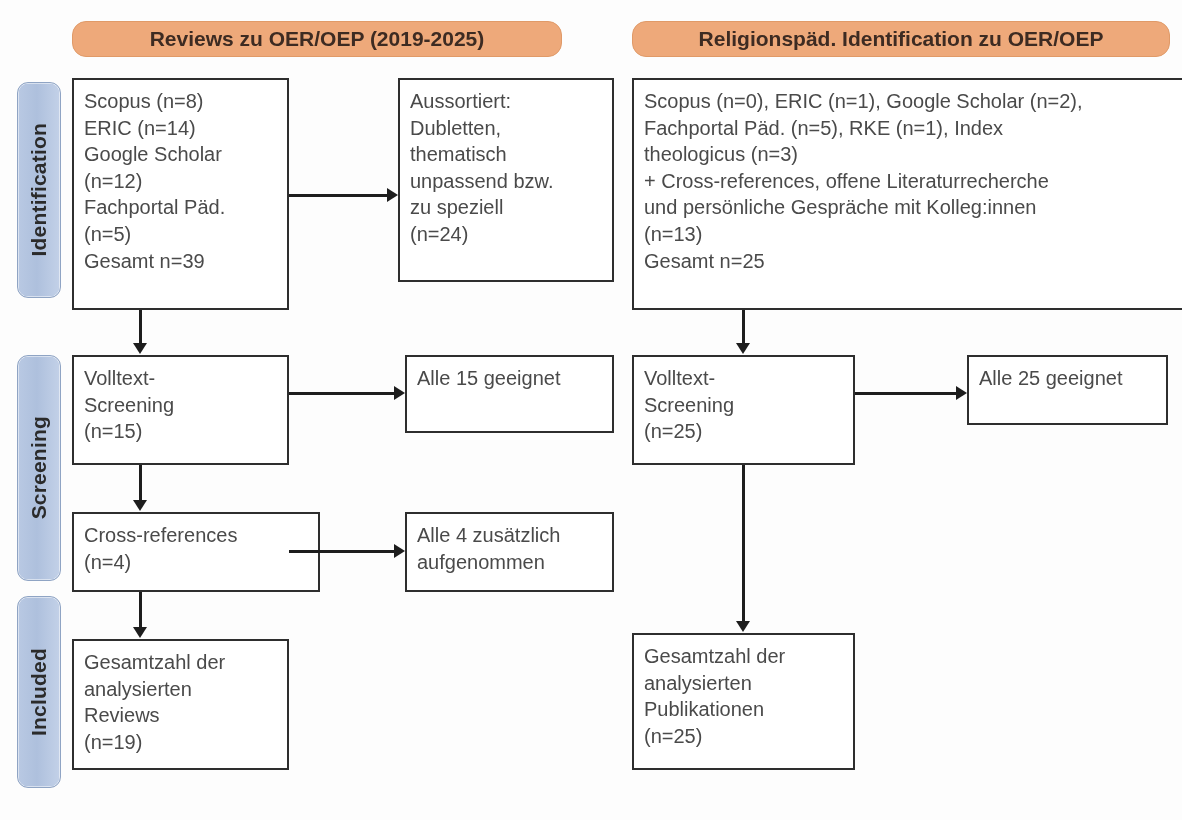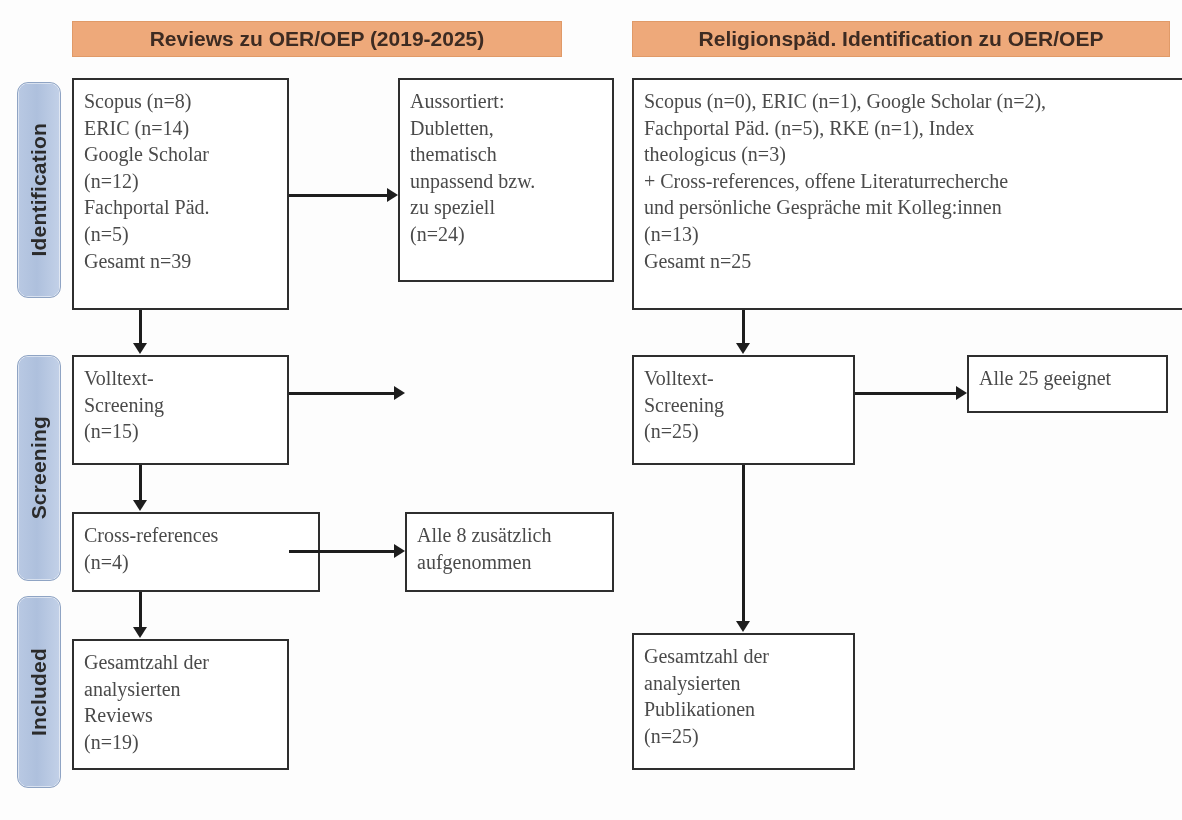--- a/index.html
+++ b/index.html
@@ -42,21 +42,21 @@
     letter-spacing: 0.2px;
     white-space: nowrap;
   }
 
   
   .col-header {
     position: absolute;
     height: 34px;
     background: #eea97a;
     border: 1px solid #e09a68;
-    border-radius: 0;
+    border-radius: 14px;
     display: flex;
     align-items: center;
     justify-content: center;
     font-size: 21px;
     font-weight: bold;
     color: #3d2b22;
     white-space: nowrap;
   }
 
   
@@ -64,21 +64,20 @@
     position: absolute;
     background: #ffffff;
     border: 2.5px solid #2e2e2e;
     box-sizing: border-box;
     padding: 8px 10px 6px 10px;
     font-size: 20px;
     line-height: 1.33;
     color: #4a4a4a;
     white-space: pre-line;
     overflow: hidden;
-    font-family: Liberation Serif, serif;
   }
 
   
   .vline {
     position: absolute;
     width: 3px;
     background: #1d1d1d;
   }
   .hline {
     position: absolute;
@@ -142,31 +141,32 @@
   <div class="hline" style="left:289px; top:194px; width:98px;"></div>
   <div class="arrow-right" style="left:387px; top:188px;"></div>
 
   <div class="vline" style="left:139px; top:310px; height:34px;"></div>
   <div class="arrow-down" style="left:133px; top:343px;"></div>
 
   <div class="box" style="left:72px; top:355px; width:217px; height:110px;">Volltext-
 Screening
 (n=15)</div>
 
+  <div class="box" style="left:405px; top:355px; width:209px; height:78px;">Alle 15 geeignet</div>
 
   <div class="hline" style="left:289px; top:392px; width:105px;"></div>
   <div class="arrow-right" style="left:394px; top:386px;"></div>
 
   <div class="vline" style="left:139px; top:465px; height:36px;"></div>
   <div class="arrow-down" style="left:133px; top:500px;"></div>
 
   <div class="box" style="left:72px; top:512px; width:248px; height:80px;">Cross-references
 (n=4)</div>
 
-  <div class="box" style="left:405px; top:512px; width:209px; height:80px;">Alle 8 zusätzlich
+  <div class="box" style="left:405px; top:512px; width:209px; height:80px;">Alle 4 zusätzlich
 aufgenommen</div>
 
   <div class="hline" style="left:289px; top:550px; width:105px;"></div>
   <div class="arrow-right" style="left:394px; top:544px;"></div>
 
   <div class="vline" style="left:139px; top:592px; height:36px;"></div>
   <div class="arrow-down" style="left:133px; top:627px;"></div>
 
   <div class="box" style="left:72px; top:639px; width:217px; height:131px;">Gesamtzahl der
 analysierten
@@ -181,21 +181,21 @@
 (n=13)
 Gesamt n=25</div>
 
   <div class="vline" style="left:742px; top:310px; height:34px;"></div>
   <div class="arrow-down" style="left:736px; top:343px;"></div>
 
   <div class="box" style="left:632px; top:355px; width:223px; height:110px;">Volltext-
 Screening
 (n=25)</div>
 
-  <div class="box" style="left:967px; top:355px; width:201px; height:58px;">Alle 25 geeignet</div>
+  <div class="box" style="left:967px; top:355px; width:201px; height:70px;">Alle 25 geeignet</div>
 
   <div class="hline" style="left:855px; top:392px; width:101px;"></div>
   <div class="arrow-right" style="left:956px; top:386px;"></div>
 
   <div class="vline" style="left:742px; top:465px; height:157px;"></div>
   <div class="arrow-down" style="left:736px; top:621px;"></div>
 
   <div class="box" style="left:632px; top:633px; width:223px; height:137px;">Gesamtzahl der
 analysierten
 Publikationen

